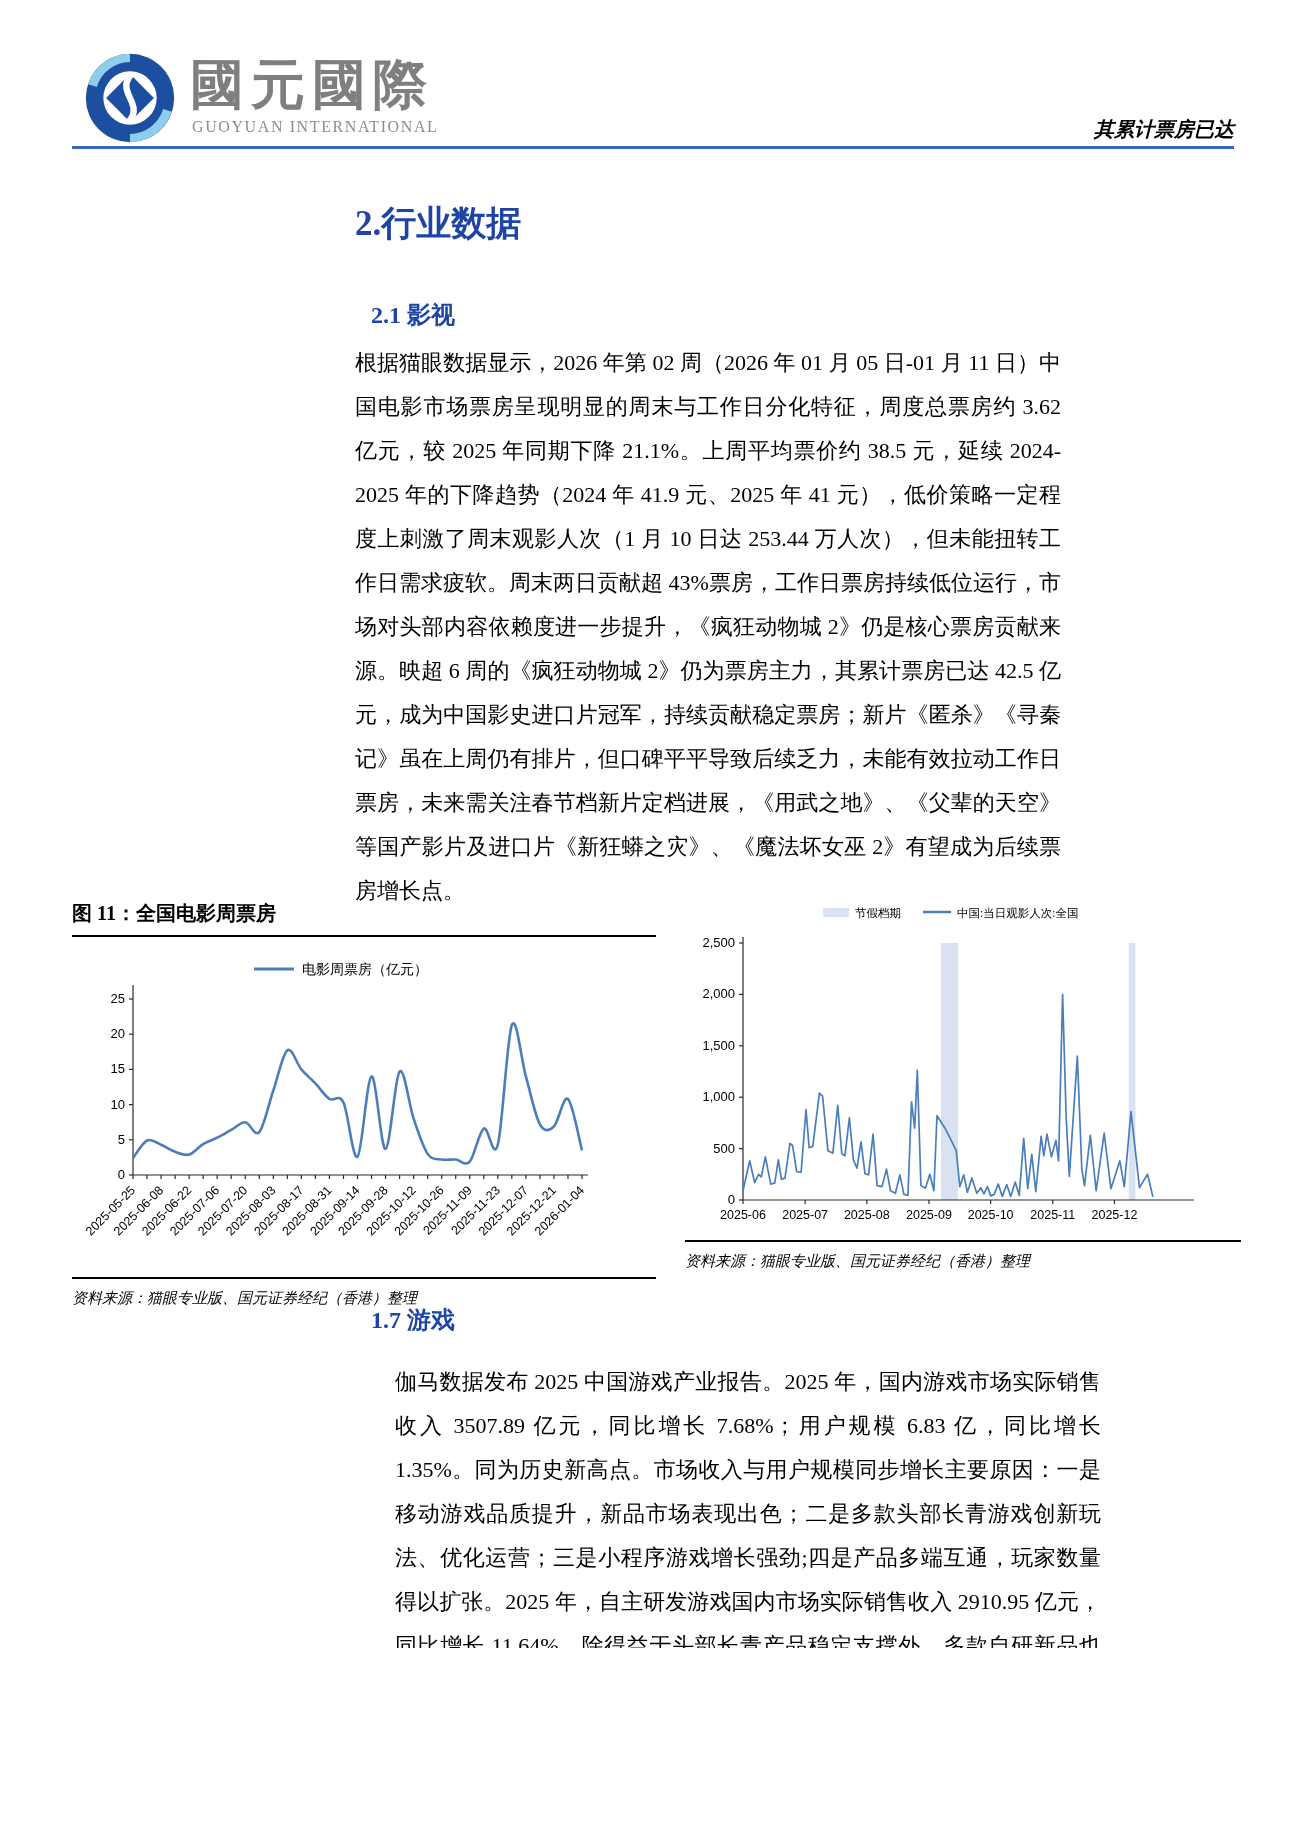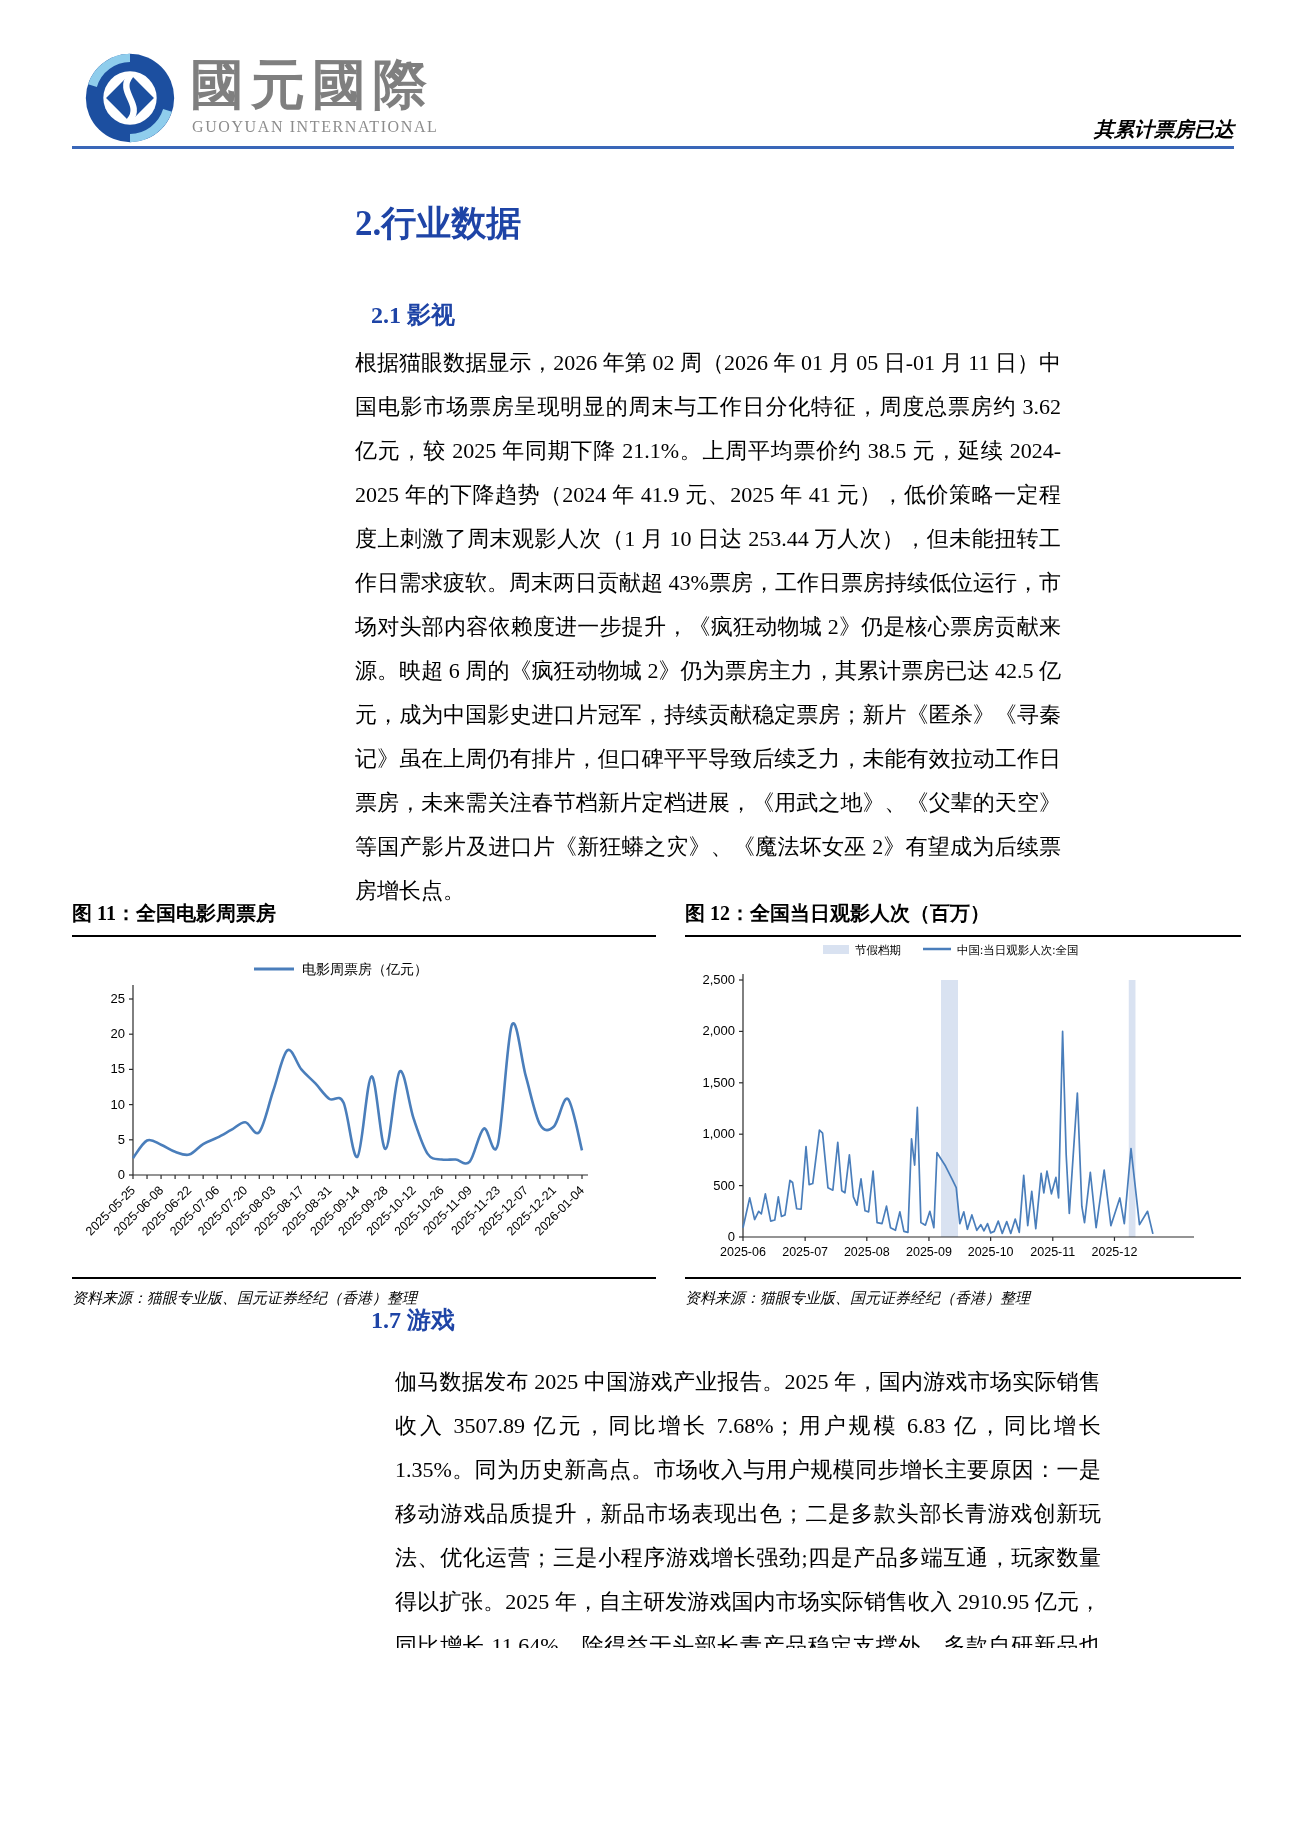--- a/index.html
+++ b/index.html
@@ -130,21 +130,20 @@
         <text transform="translate(513,252) rotate(-45)" text-anchor="end" class="xtick">2026-01-04</text>
         <line x1="182" y1="30" x2="222" y2="30" stroke="#4a7ebb" stroke-width="3"></line>
         <text x="230" y="35" class="lg1">电影周票房（亿元）</text>
         <path d="M61,219.10399999999998C63.338541666666664,216.17066666666665,70.35416666666667,203.73333333333332,75.03125,201.504C79.70833333333333,199.27466666666666,84.38541666666667,203.85066666666668,89.0625,205.728C93.73958333333333,207.60533333333333,98.41666666666667,211.12533333333334,103.09375,212.768C107.77083333333333,214.41066666666666,112.44791666666667,216.87466666666666,117.125,215.584C121.80208333333333,214.29333333333335,126.47916666666667,207.84,131.15625,205.024C135.83333333333334,202.208,140.51041666666666,201.03466666666665,145.1875,198.688C149.86458333333334,196.34133333333332,154.54166666666666,193.52533333333332,159.21875,190.944C163.89583333333334,188.36266666666666,168.57291666666666,182.84799999999998,173.25,183.2C177.92708333333334,183.552,182.60416666666666,198.336,187.28125,193.056C191.95833333333334,187.776,196.63541666666666,165.13066666666666,201.3125,151.51999999999998C205.98958333333334,137.9093333333333,210.66666666666666,114.912,215.34375,111.39200000000001C220.02083333333334,107.87200000000001,224.69791666666666,124.88533333333334,229.375,130.4C234.05208333333334,135.91466666666668,238.72916666666666,139.55200000000002,243.40625,144.48000000000002C248.08333333333334,149.40800000000002,252.76041666666666,156.79999999999998,257.4375,159.968C262.1145833333333,163.136,266.7916666666667,153.86666666666667,271.46875,163.488C276.1458333333333,173.10933333333332,280.8229166666667,222.03733333333332,285.5,217.696C290.1770833333333,213.35466666666667,294.8541666666667,138.73066666666665,299.53125,137.44C304.2083333333333,136.14933333333335,308.8854166666667,210.77333333333334,313.5625,209.952C318.2395833333333,209.13066666666666,322.9166666666667,137.55733333333333,327.59375,132.512C332.2708333333333,127.46666666666667,336.9479166666667,165.952,341.625,179.68C346.3020833333333,193.40800000000002,350.9791666666667,208.07466666666667,355.65625,214.88C360.3333333333333,221.68533333333332,365.0104166666667,219.57333333333332,369.6875,220.512C374.3645833333333,221.45066666666668,379.0416666666667,220.16,383.71875,220.512C388.3958333333333,220.864,393.0729166666667,227.78666666666666,397.75,222.624C402.4270833333333,217.46133333333333,407.1041666666667,192.352,411.78125,189.536C416.4583333333333,186.72,421.1354166666667,222.976,425.8125,205.728C430.4895833333333,188.48000000000002,435.1666666666667,97.42933333333333,439.84375,86.048C444.5208333333333,74.66666666666667,449.1979166666667,120.896,453.875,137.44C458.5520833333333,153.984,463.2291666666667,176.98133333333334,467.90625,185.312C472.5833333333333,193.64266666666668,477.2604166666667,191.64800000000002,481.9375,187.424C486.6145833333333,183.2,491.2916666666667,155.97866666666664,495.96875,159.968C500.6458333333333,163.95733333333334,507.6614583333333,202.79466666666667,510,211.36" fill="none" stroke="#4a7ebb" stroke-width="2.6" stroke-linejoin="round"></path>
       </svg>
     <div class="fig-rule"></div>
     <div class="fig-source">资料来源：猫眼专业版、国元证券经纪（香港）整理</div>
   </div>
 
   <div class="figure f12">
-    <div class="fig-caption">图 12：全国当日观影人次（百万）</div>
     <svg id="chart2" class="fig-chart" width="556" height="336" viewBox="0 0 556 336">
         <rect x="256.021" y="41" width="16.98599999999999" height="257" fill="#d9e2f1"></rect>
         <rect x="443.76099999999997" y="41" width="6.705000000000041" height="257" fill="#d9e2f1"></rect>
         <line x1="58" y1="35" x2="58" y2="298" class="ax"></line>
         <line x1="58" y1="298" x2="509" y2="298" class="ax"></line>
         <line x1="54" y1="298" x2="58" y2="298" class="ax"></line>
         <text x="50" y="302" text-anchor="end" class="tick">0</text>
         <line x1="54" y1="246.6" x2="58" y2="246.6" class="ax"></line>
         <text x="50" y="250.6" text-anchor="end" class="tick">500</text>
         <line x1="54" y1="195.2" x2="58" y2="195.2" class="ax"></line>

